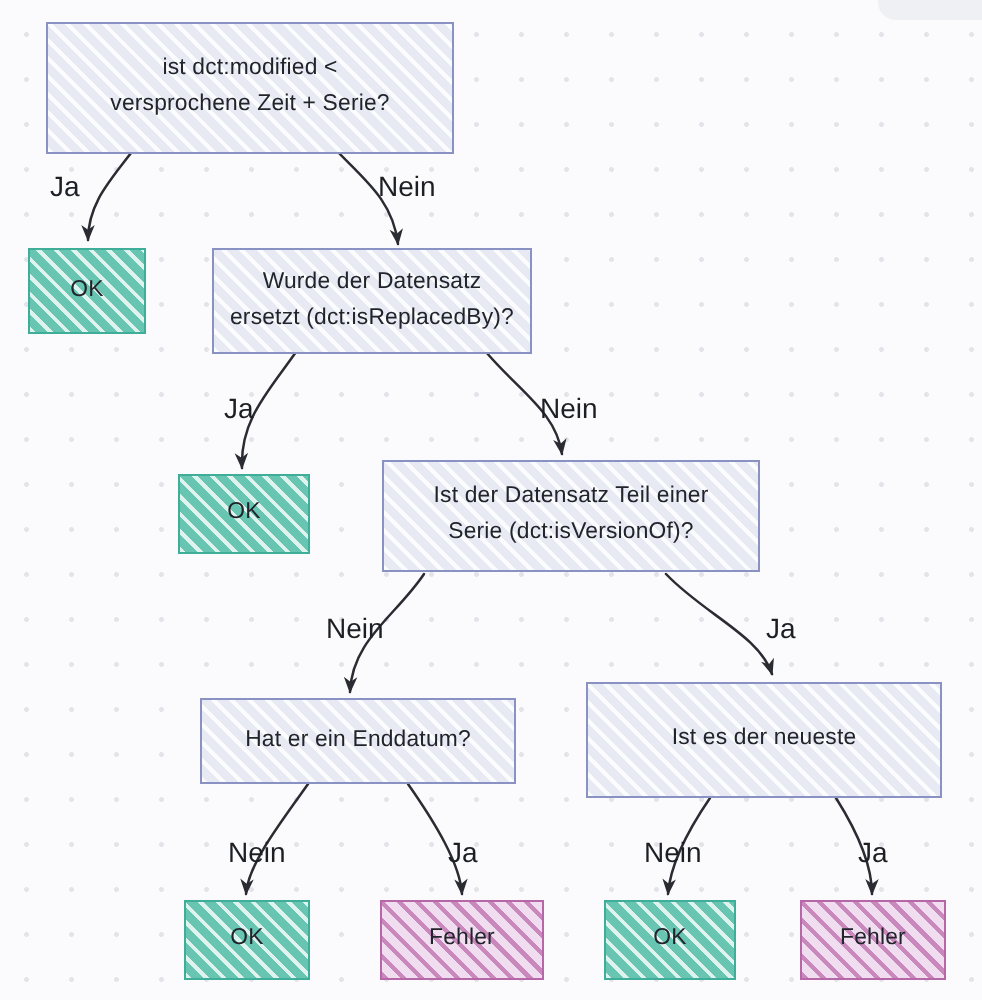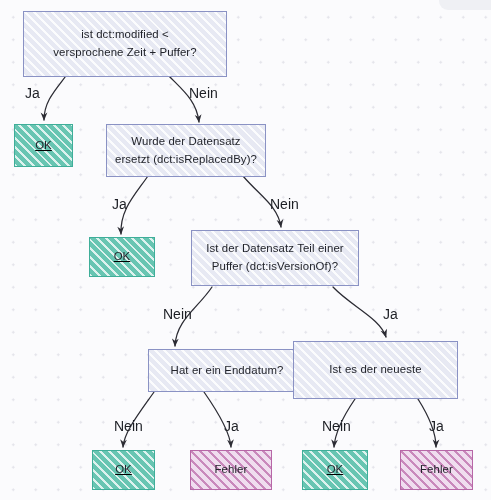--- a/index.html
+++ b/index.html
@@ -37,21 +37,20 @@
     background-image:repeating-linear-gradient(45deg,
         rgba(255,255,255,.85) 0px, rgba(255,255,255,.85) 2.1px,
         rgba(255,255,255,0) 2.1px, rgba(255,255,255,0) 6.4px);
   }
   .ok{
     border:1.2px solid #3fae99;
     background-color:#68c5b2;
     background-image:repeating-linear-gradient(45deg,
         rgba(255,255,255,.78) 0px, rgba(255,255,255,.78) 2.0px,
         rgba(255,255,255,0) 2.0px, rgba(255,255,255,0) 6.2px);
-    text-decoration:underline;
   }
   .err{
     border:1.2px solid #b767a7;
     background-color:#f0ddef;
     background-image:repeating-linear-gradient(45deg,
         rgba(186,104,168,.72) 0px, rgba(186,104,168,.72) 2.2px,
         rgba(186,104,168,0) 2.2px, rgba(186,104,168,0) 6.4px);
     text-align:center;
   }
   .edge-label{
@@ -91,51 +90,51 @@
 
     <path d="M355,399 C342,418 335,434 334,447"></path>
 
     <path d="M418,399 C430,418 436,434 436,447"></path>
   </g>
 </svg>
 
 <div class="node decision" style="left:23px;top:11px;width:204px;height:66px;">
   <div class="lbl">
     <span>ist dct:modified &lt;</span><br>
-    <span>versprochene Zeit + Puffer?</span>
+    <span>versprochene Zeit + Serie?</span>
   </div>
 </div>
 
 <div class="node ok" style="left:14px;top:124px;width:59px;height:43px;">
   <div class="lbl">OK</div>
 </div>
 
 <div class="node decision" style="left:106px;top:124px;width:160px;height:53px;">
   <div class="lbl">
     <span>Wurde der Datensatz</span><br>
     <span>ersetzt (dct:isReplacedBy)?</span>
   </div>
 </div>
 
 <div class="node ok" style="left:89px;top:237px;width:66px;height:40px;">
   <div class="lbl">OK</div>
 </div>
 
-<div class="node decision" style="left:191px;top:230px;width:168px;height:56px;">
+<div class="node decision" style="left:191px;top:230px;width:189px;height:56px;">
   <div class="lbl">
     <span>Ist der Datensatz Teil einer</span><br>
-    <span>Puffer (dct:isVersionOf)?</span>
+    <span>Serie (dct:isVersionOf)?</span>
   </div>
 </div>
 
-<div class="node decision" style="left:100px;top:349px;width:158px;height:43px;margin-left:48px;">
+<div class="node decision" style="left:100px;top:349px;width:158px;height:43px;">
   <div class="lbl">Hat er ein Enddatum?</div>
 </div>
 
-<div class="node decision" style="left:293px;top:341px;width:165px;height:58px;">
+<div class="node decision" style="left:293px;top:341px;width:178px;height:58px;">
   <div class="lbl">
     <span>Ist es der neueste</span><br>
   </div>
 </div>
 
 <div class="node ok" style="left:92px;top:450px;width:63px;height:40px;">
   <div class="lbl">OK</div>
 </div>
 
 <div class="node err" style="left:190px;top:450px;width:82px;height:40px;">

